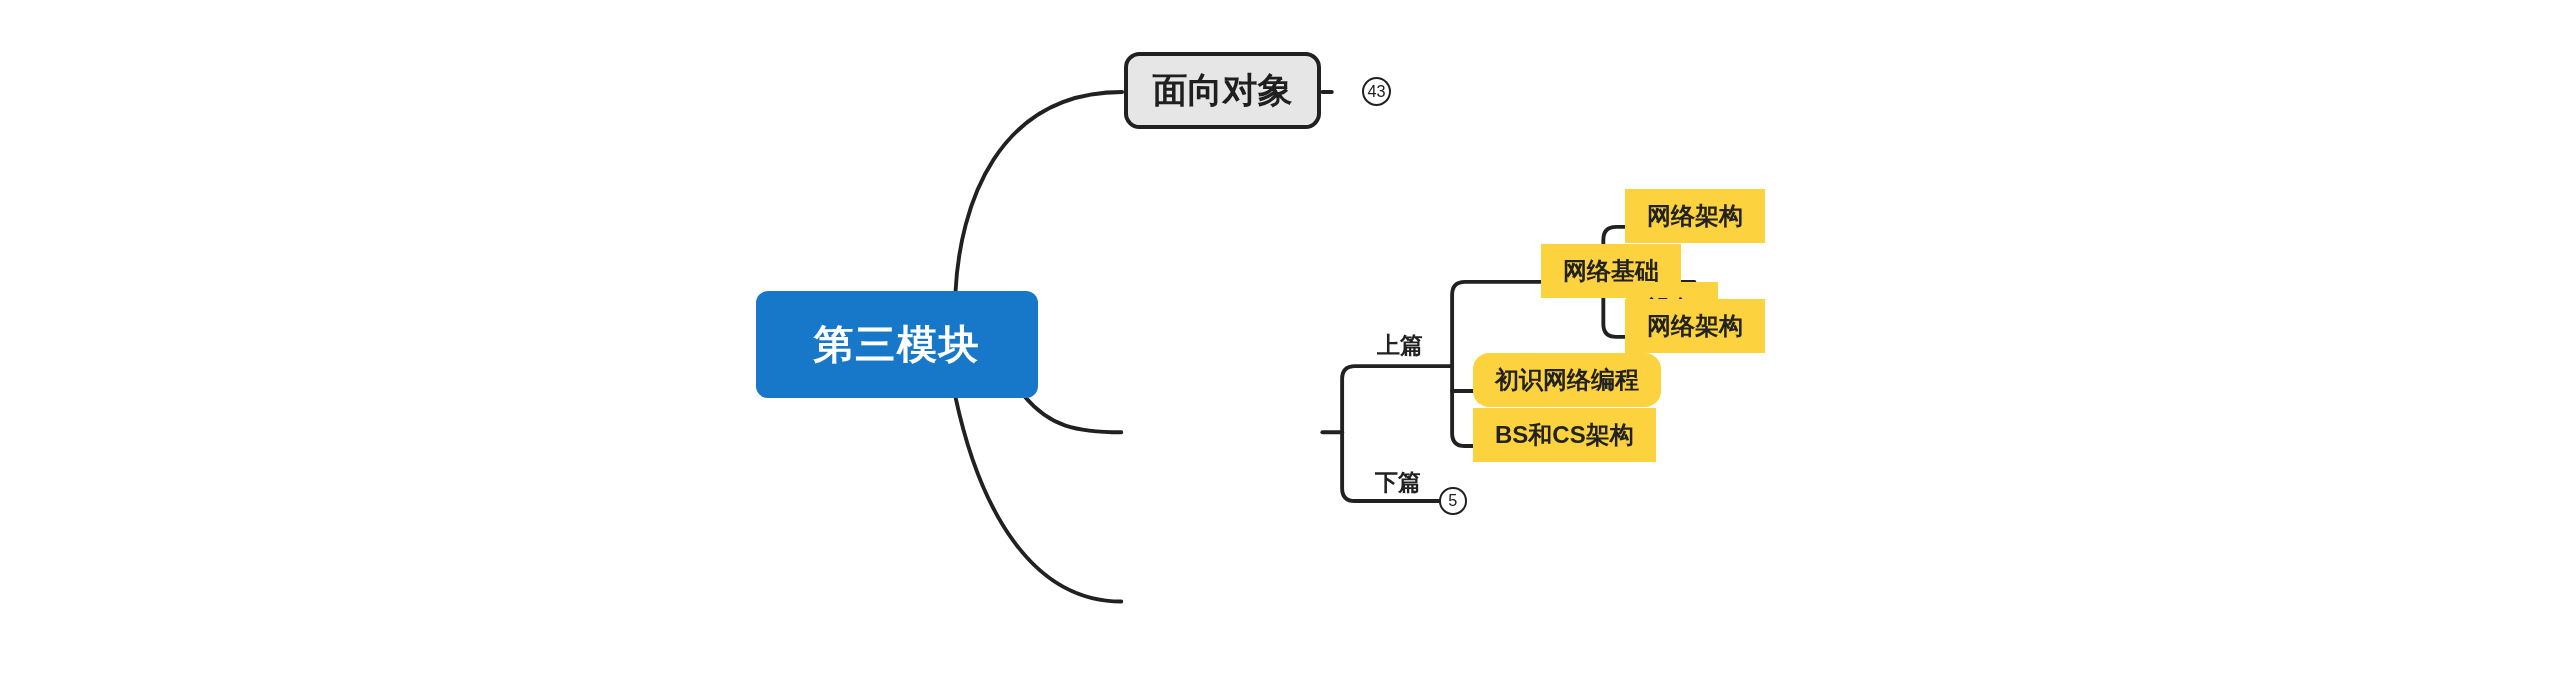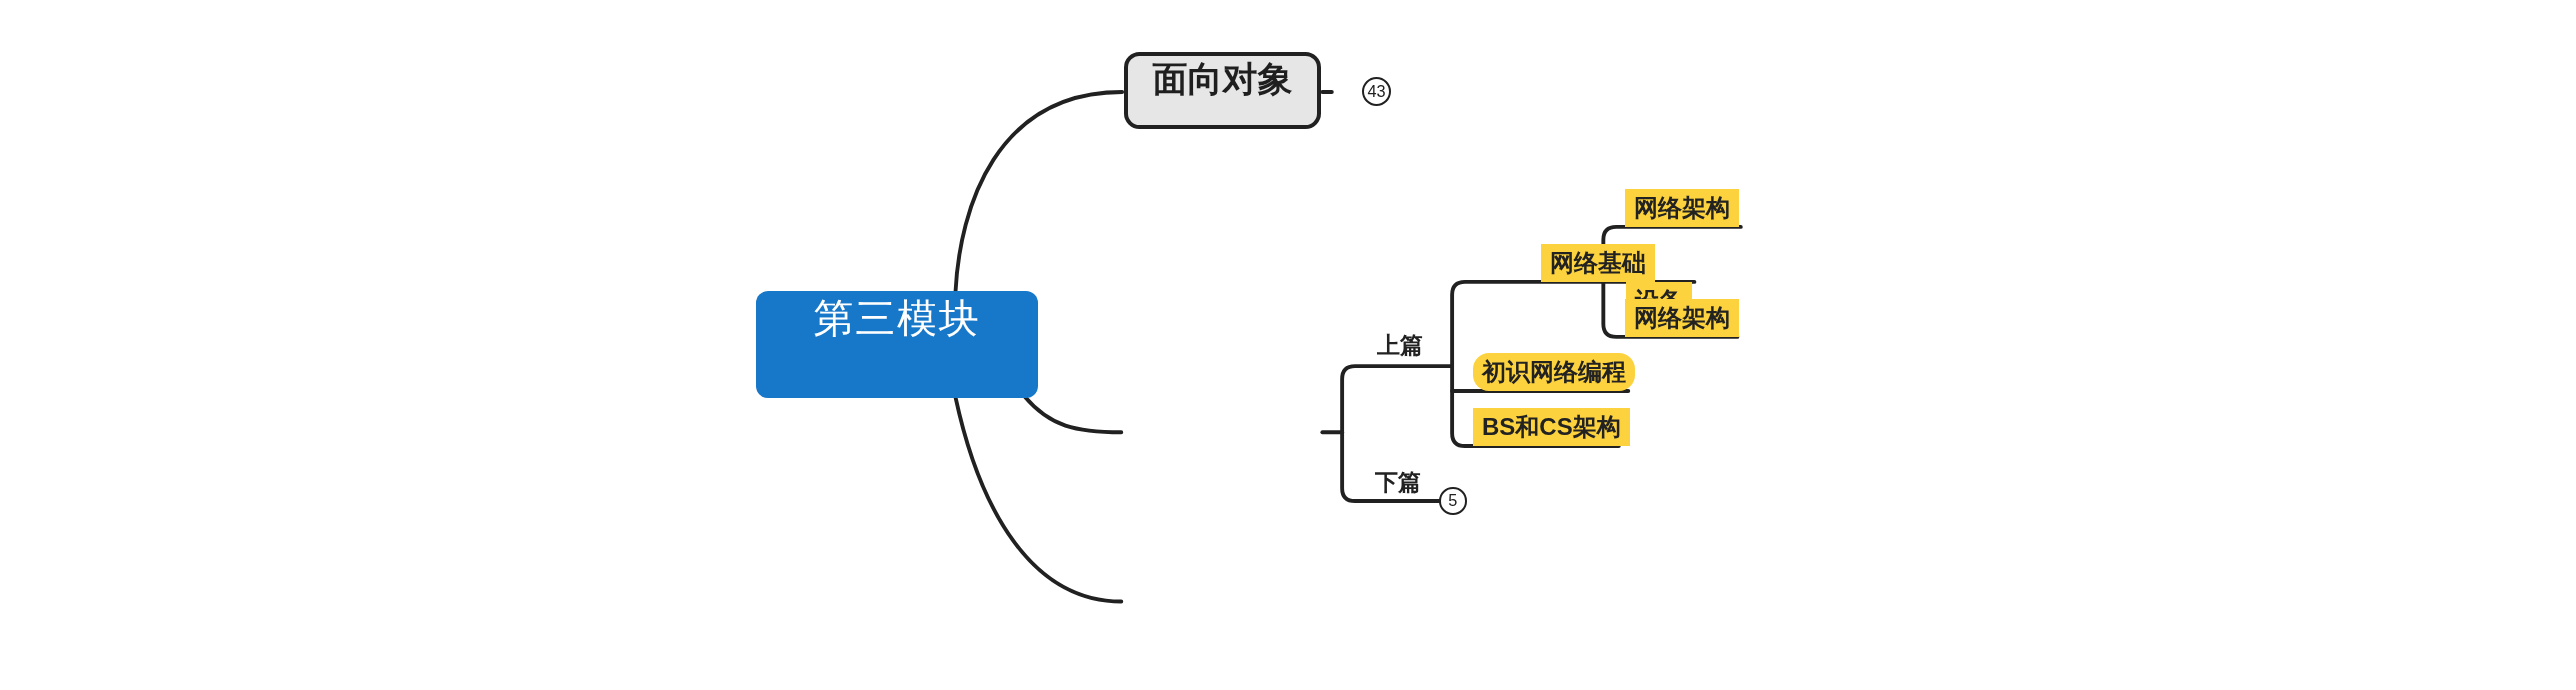--- a/index.html
+++ b/index.html
@@ -24,56 +24,56 @@
   svg.links path {
     fill: none;
     stroke: var(--line, #212121);
     stroke-width: 4.5;
     stroke-linecap: round;
     stroke-linejoin: round;
   }
   .node {
     position: absolute;
     display: flex;
-    align-items: flex-start;
+    align-items: center;
     justify-content: center;
     box-sizing: border-box;
     white-space: nowrap;
     z-index: 2;
     cursor: default;
   }
   
   .node.root {
     left: 756px; top: 291px;
     width: 282px; height: 107px;
     background: var(--root_bg, #1777C8);
     border-radius: 12px;
     color: #ffffff;
     font-size: 40px;
-    font-weight: 400;
+    font-weight: 700;
     letter-spacing: 1.7px;
   }
   
   .node.topic {
     width: 197px; height: 77px;
     background: var(--topic_bg, #E6E6E6);
     border: 4.3px solid var(--line, #212121);
     border-radius: 15.5px;
     color: #1f1f1f;
     font-size: 35px;
     font-weight: 700;
   }
   .node.topic.oop        { left: 1124px; top: 52px;  }
   .node.topic.network    { left: 1124px; top: 394px; }
   .node.topic.concurrency{ left: 1124px; top: 564px; }
   
   .node.leaf {
-    height: 38px;
+    height: 54px;
     line-height: 38px;
-    padding: 0 9px;
+    padding: 0 22px;
     background: var(--leaf_bg, #FCD33E);
     color: #222222;
     font-size: 24px;
     font-weight: 700;
   }
   .node.leaf.basics  { left: 1541px; top: 244px; }
   .node.leaf.intro   { left: 1473px; top: 353px; border-radius: 16px; }
   .node.leaf.bscs    { left: 1473px; top: 408px; }
   .node.leaf.arch    { left: 1625px; top: 189px; }
   .node.leaf.devices { left: 1626px; top: 244px; margin-top: 38px; }

